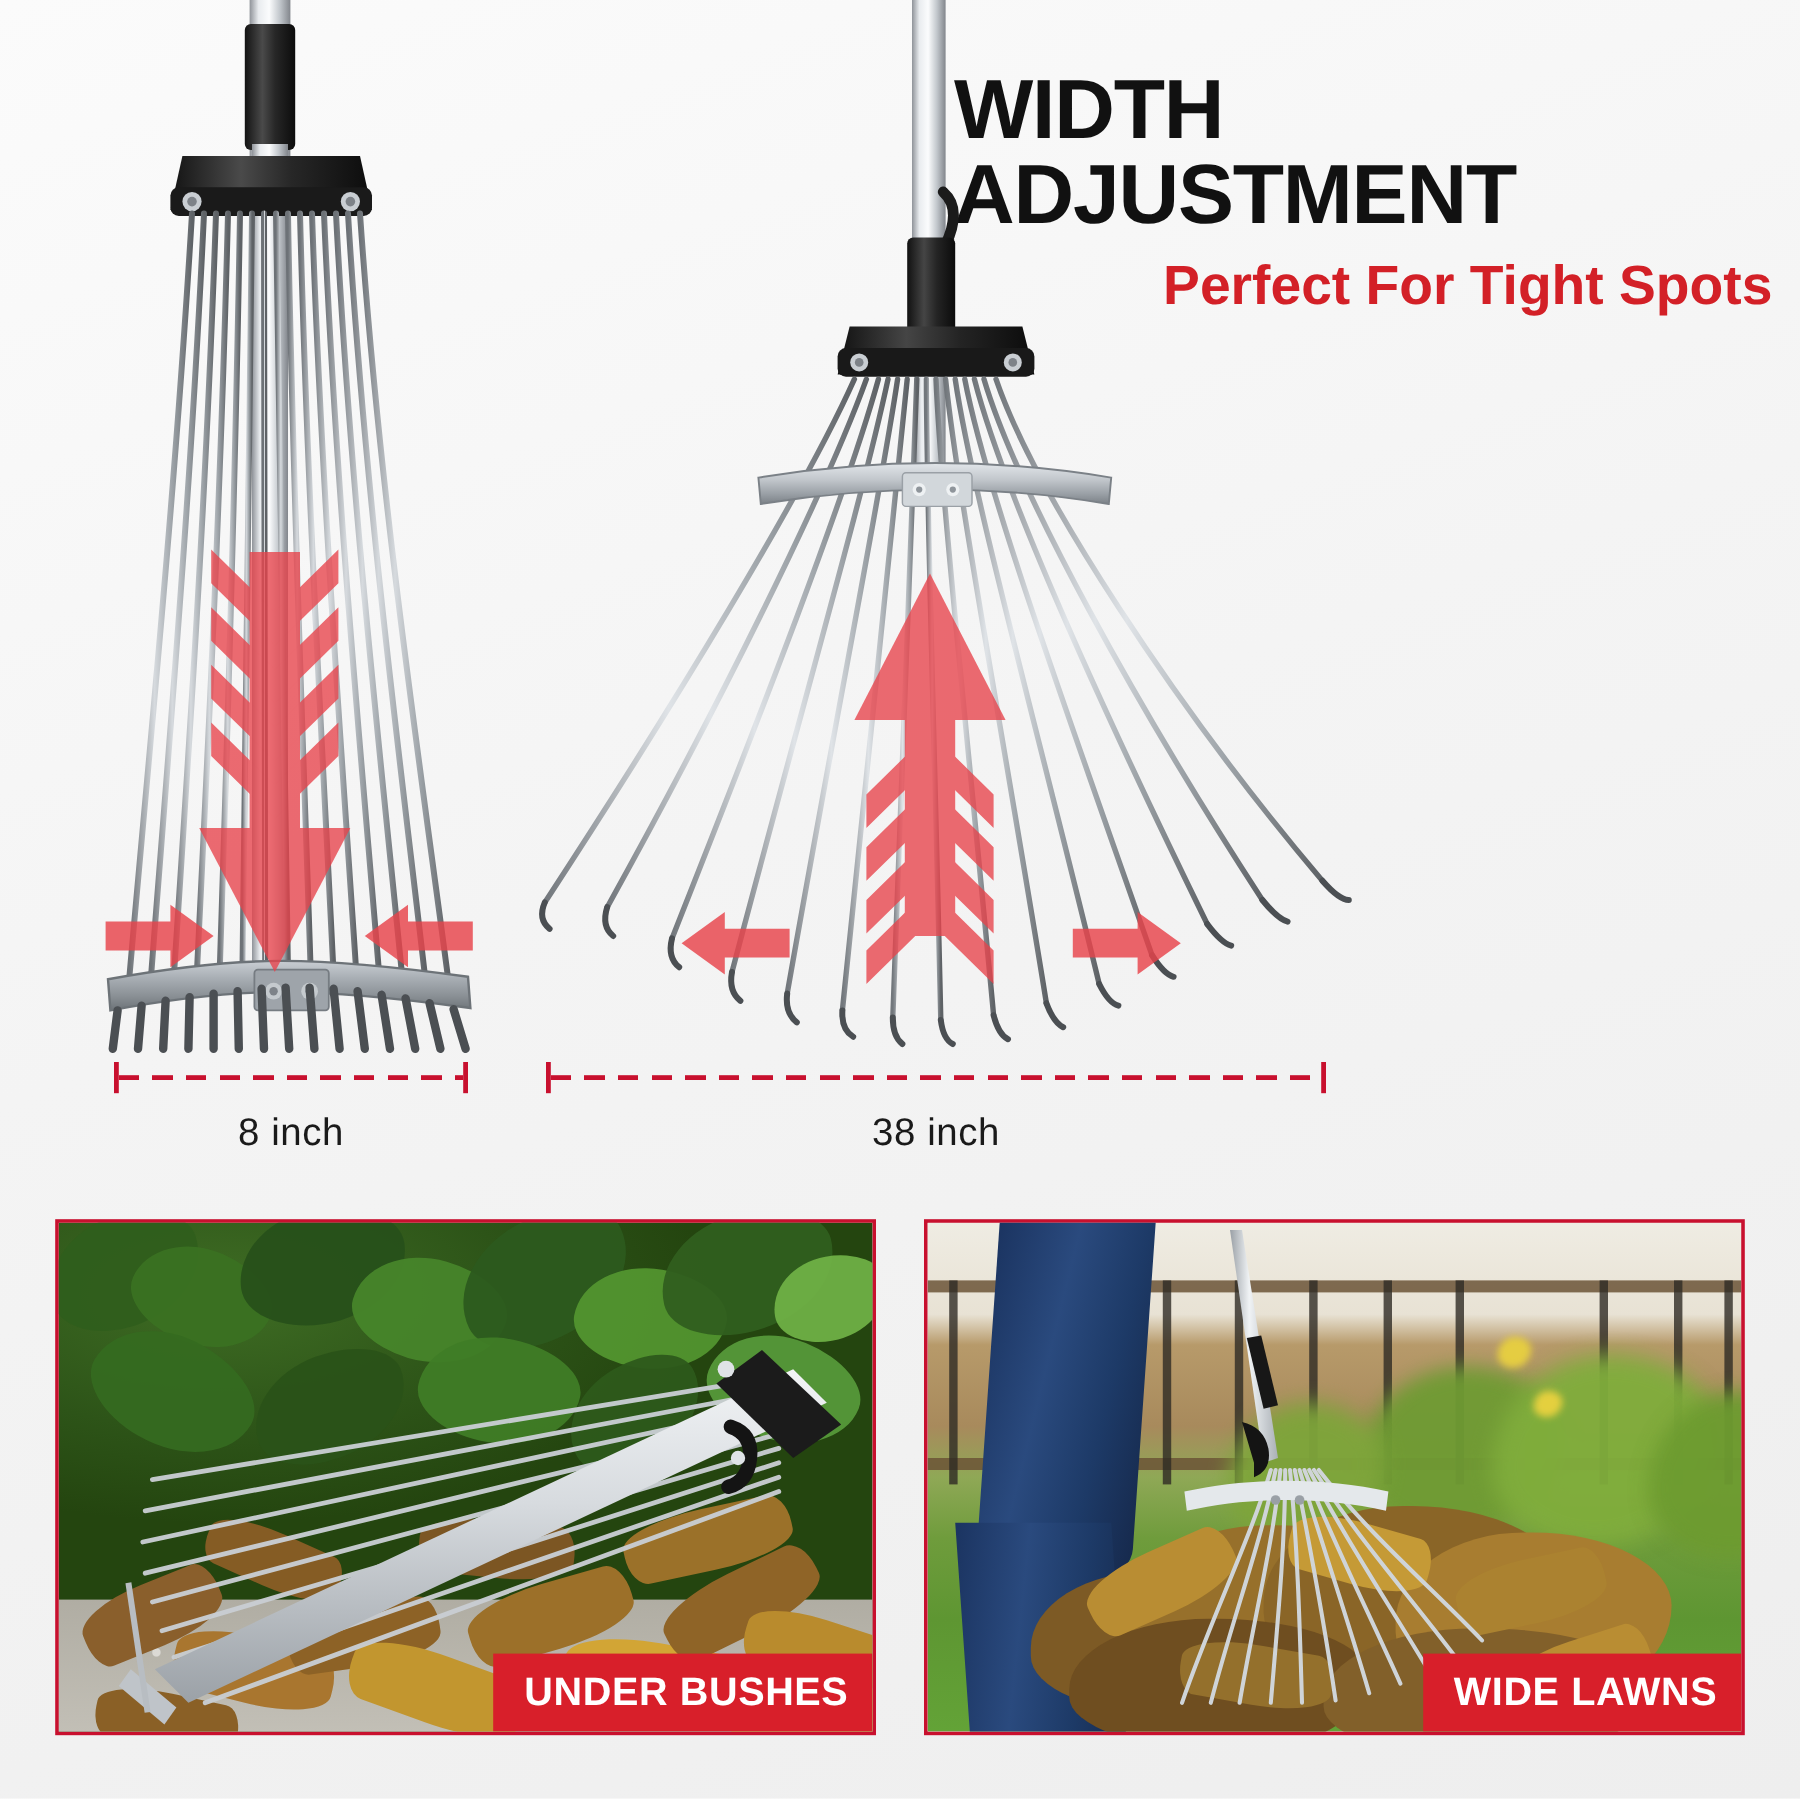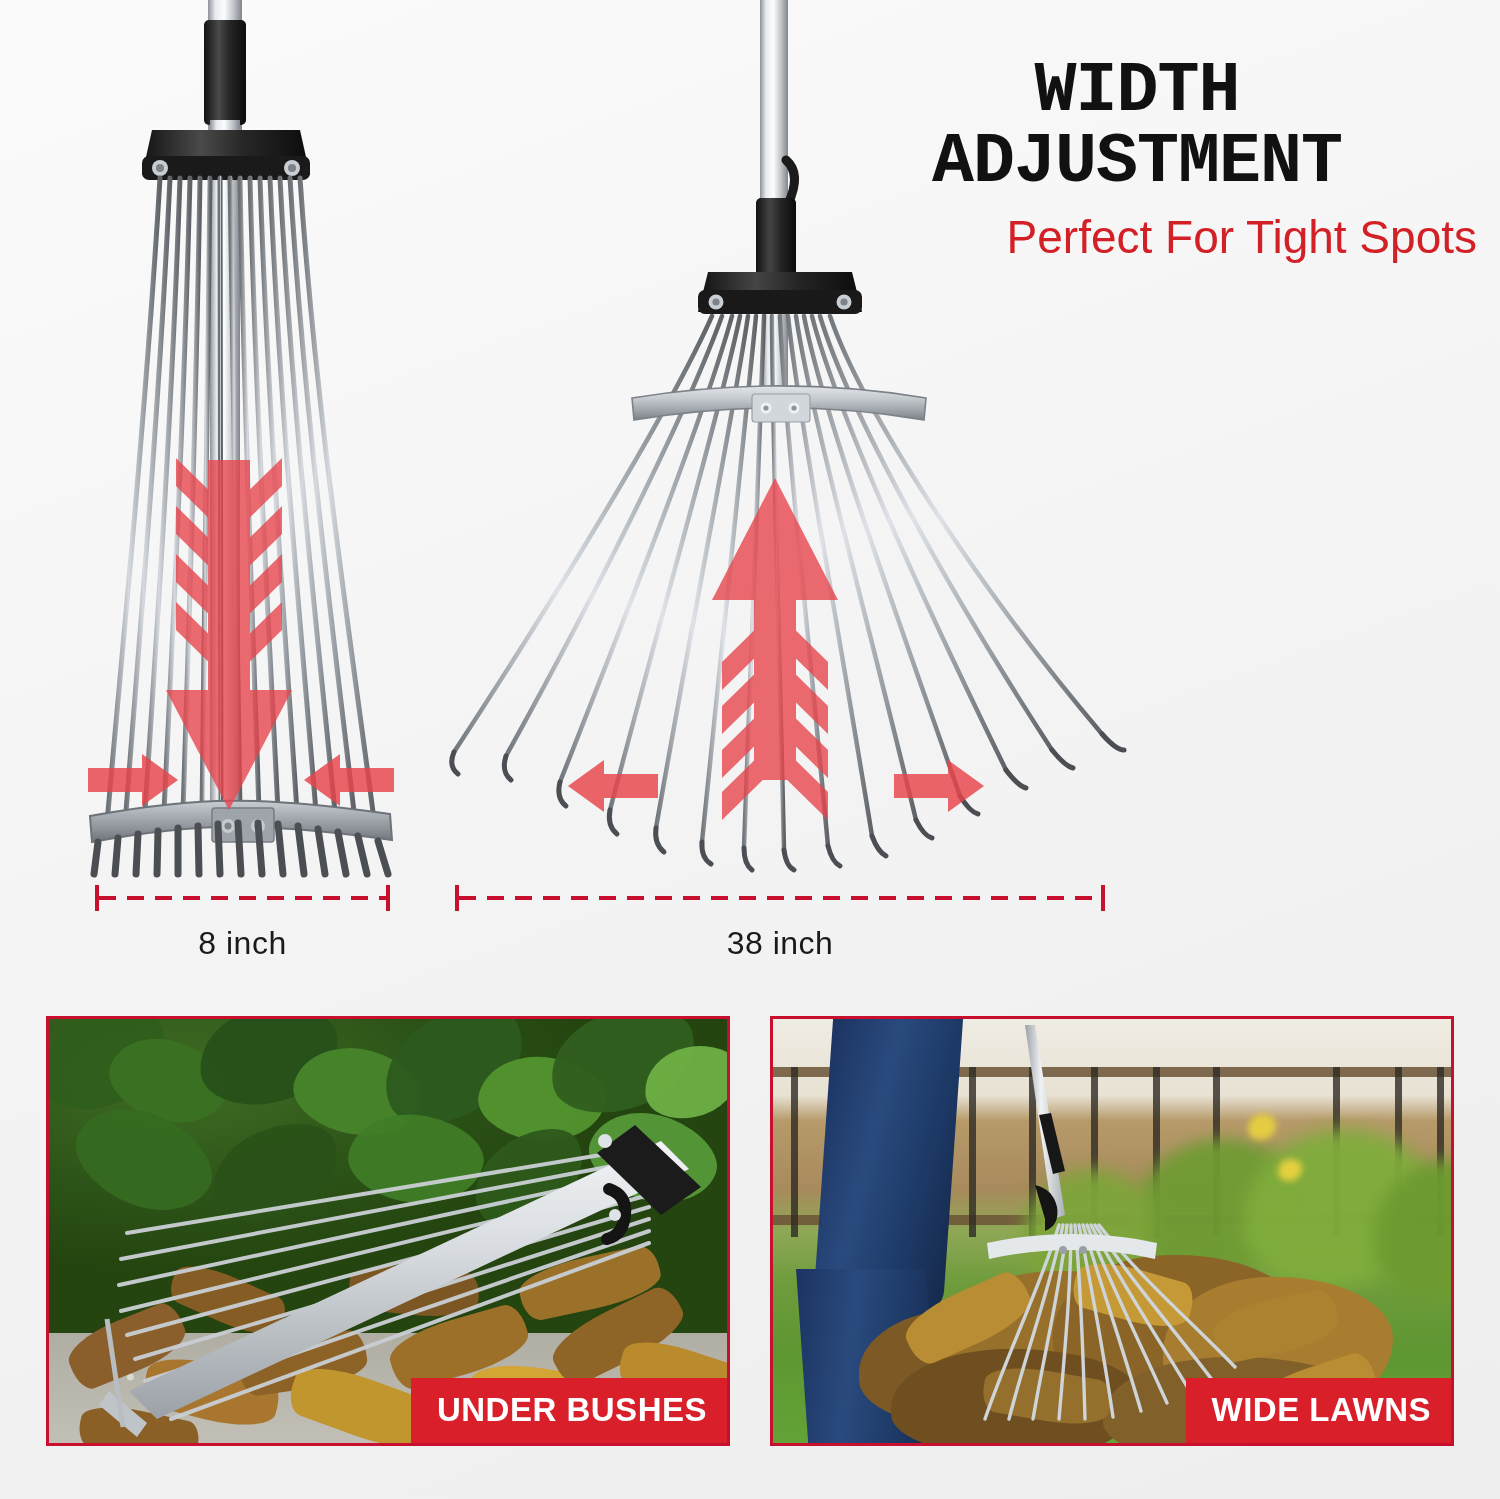--- a/index.html
+++ b/index.html
@@ -43,42 +43,41 @@
     font-weight: bold;
     letter-spacing: 1px;
     line-height: 1.0;
     padding: 18px 24px 22px 26px;
     text-align: center;
     box-sizing: border-box;
     width: 684px;
   }
   #headline-lines {
     margin-top: 16px;
-    text-align: center;
+    text-align: left;
     padding-right: 6px;
-    font-family: Liberation Mono, monospace;
   }
   .headline-line {
     display: block;
     color: #111111;
     font-size: 70px;
     font-weight: bold;
     line-height: 1.02;
     letter-spacing: -1px;
   }
   #subhead-lines {
     margin-top: 12px;
     text-align: right;
     padding-right: 8px;
   }
   .subhead-line {
     display: block;
     color: #D32027;
     font-size: 46px;
-    font-weight: normal;
+    font-weight: bold;
     line-height: 1.16;
   }
 
   
   .rake-fig { position: absolute; }
   .rake-svg { display: block; }
 
   
   .dim-group { position: absolute; }
   .dim-line-wrap {

